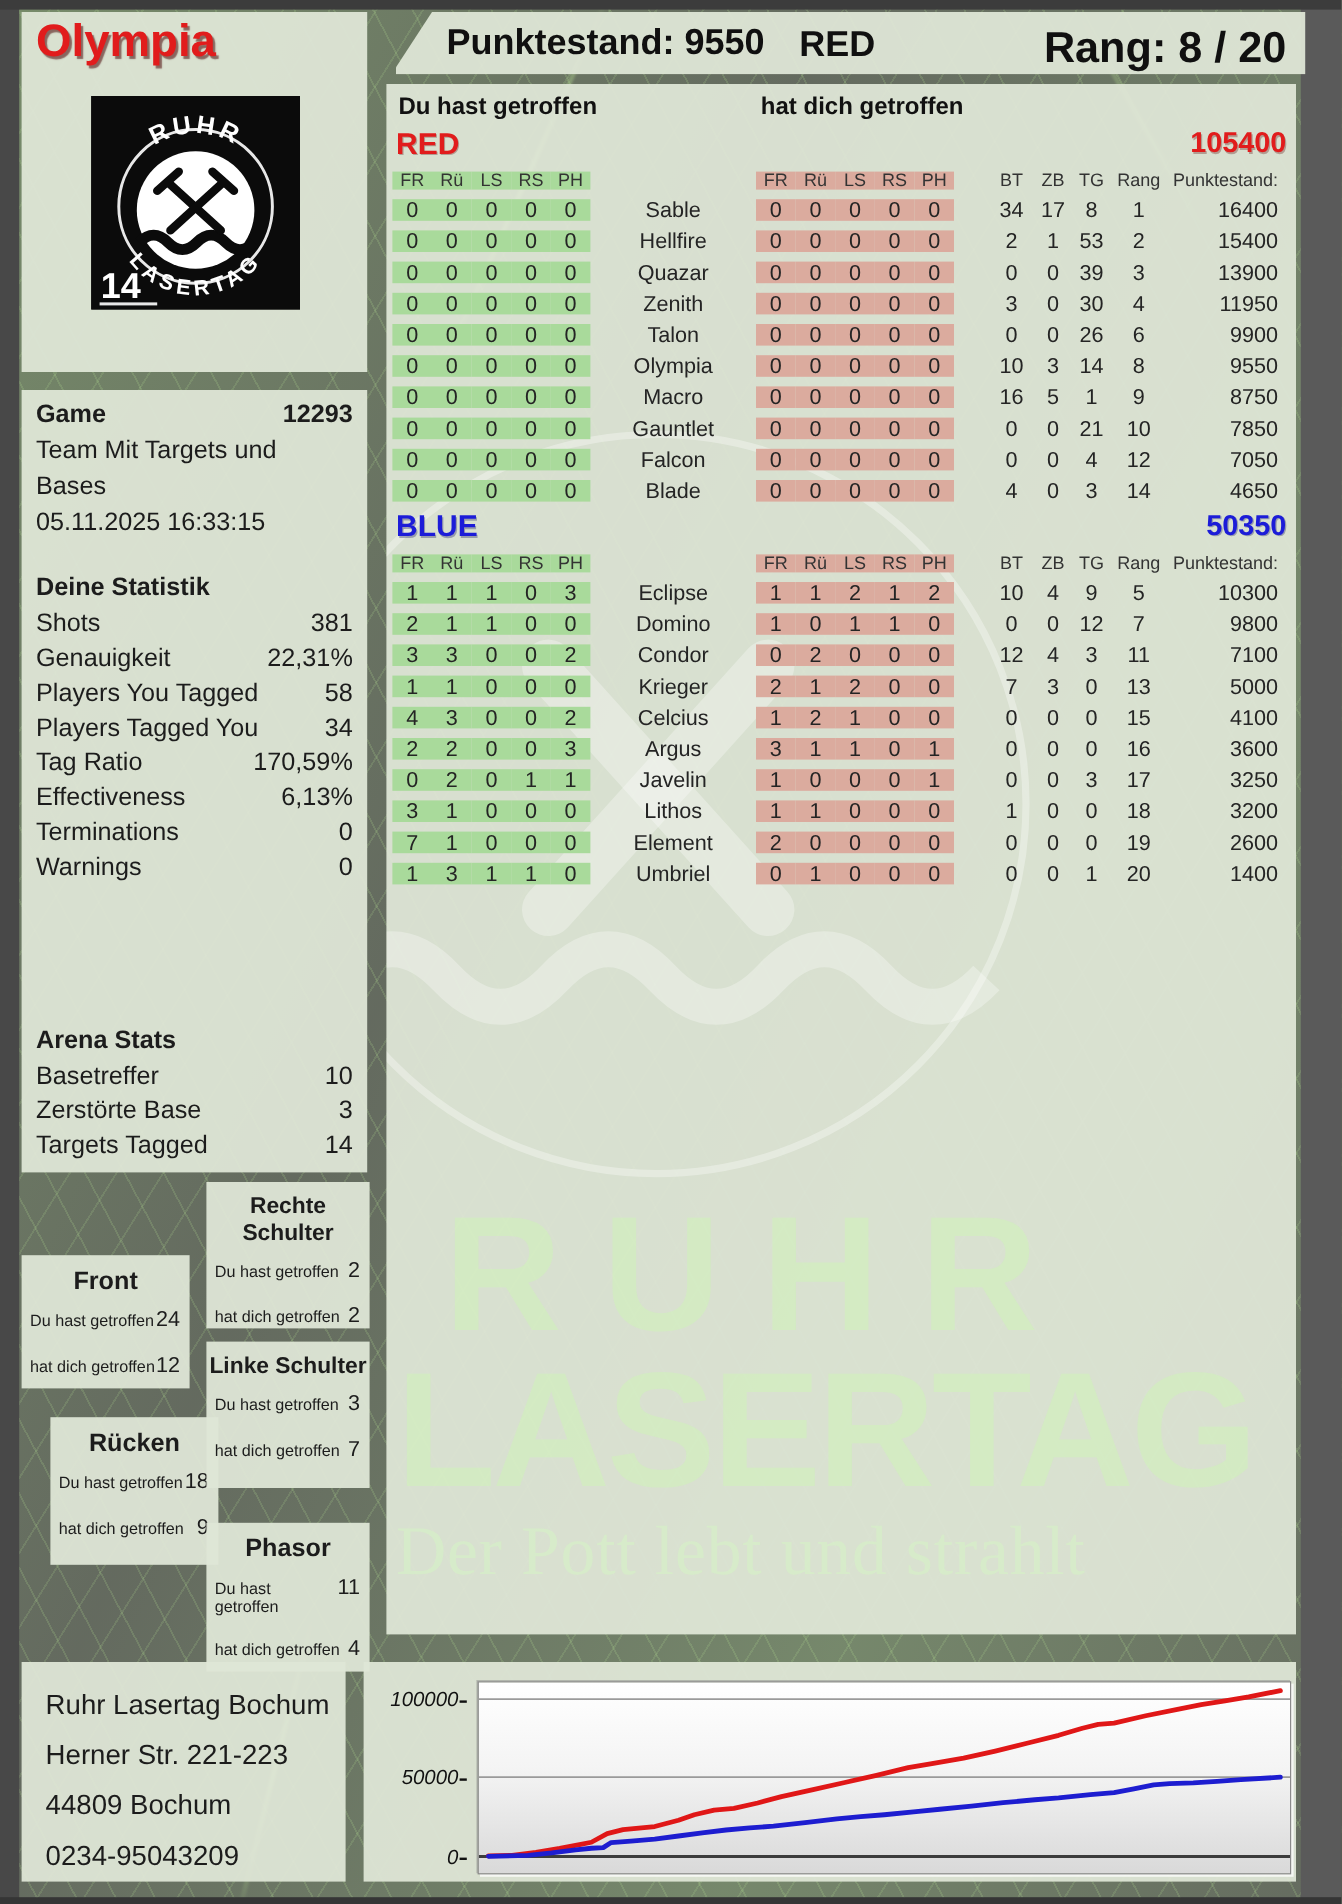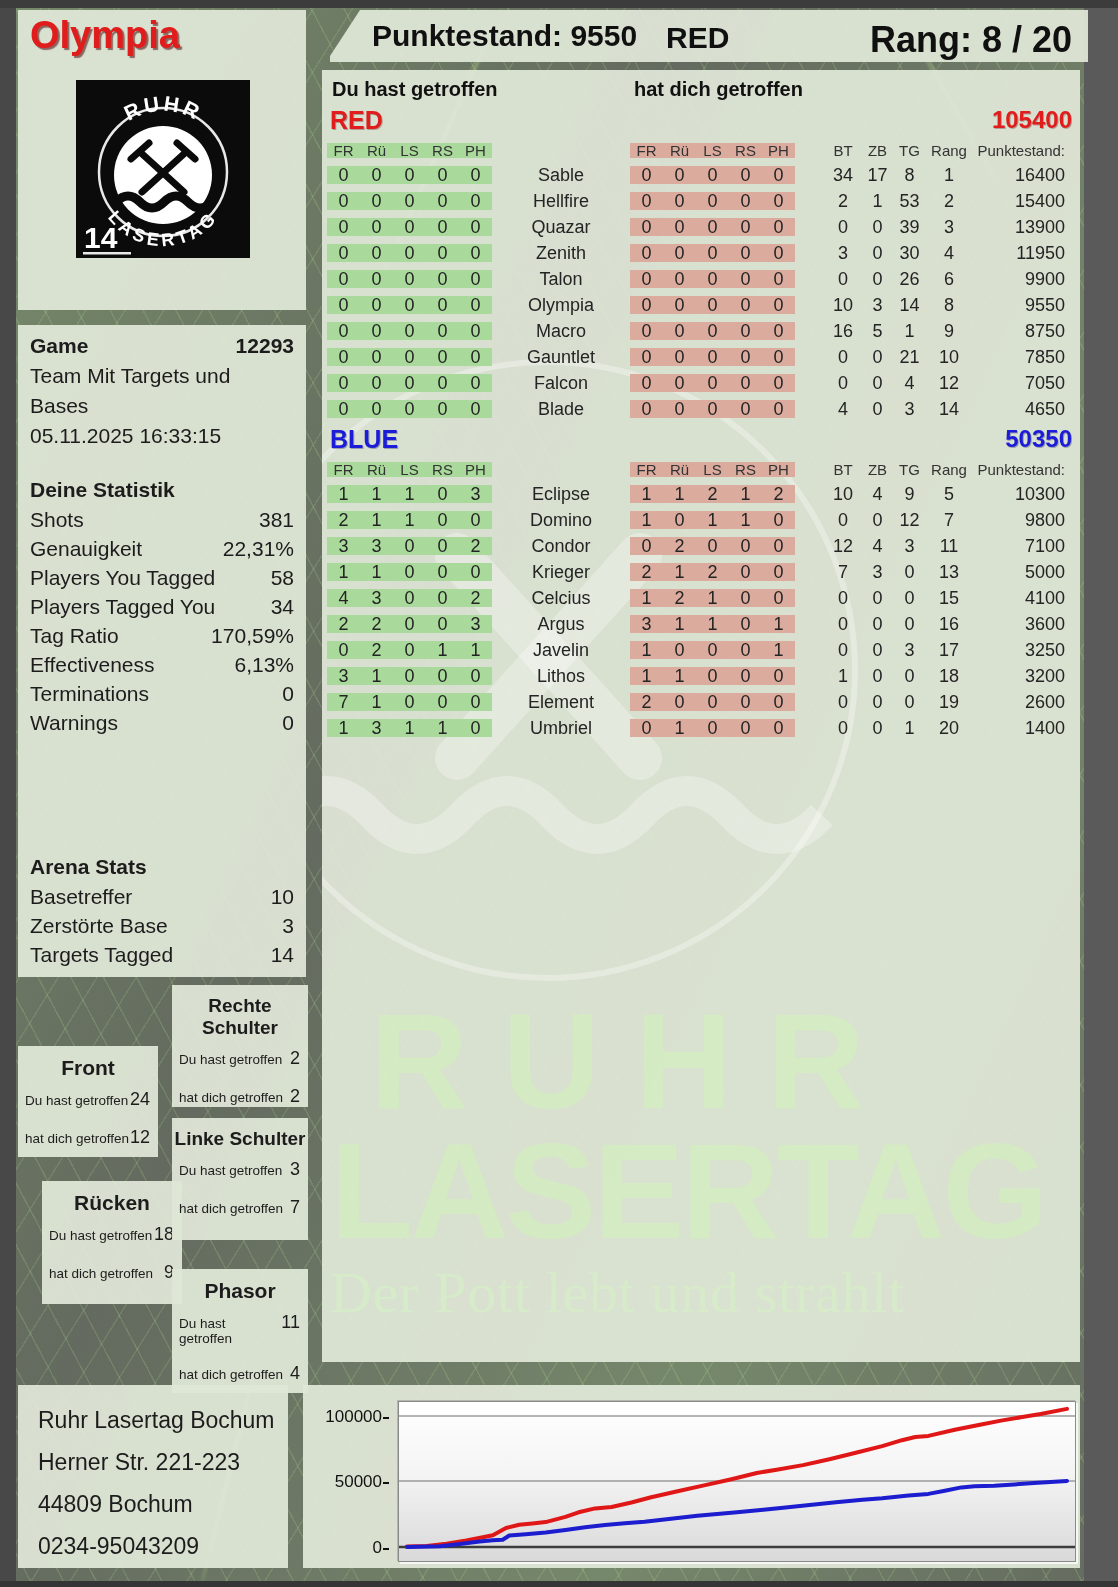--- a/index.html
+++ b/index.html
@@ -87,21 +87,21 @@
   .bp-row .bp-lbl{font-size:13.5px;}
   .bp-row .bp-val{font-size:18px;}
   .bp-r1{margin-top:9px;}
   .bp-r2{margin-top:17px;}
 
   
   #panel-address{left:18px;top:1385px;width:270px;height:183px;font-size:23px;}
   #panel-address .addr-line{position:absolute;left:20px;}
 
   
-  #panel-chart{left:303px;top:1385px;width:777px;height:183px;}
+  #panel-chart{left:303px;top:1385px;width:777px;height:183px;font-style:italic;}
   .ytick{position:absolute;font-size:17px;color:#111;text-align:right;width:72px;}
   .ytick:after{content:"";display:inline-block;width:6px;height:2px;background:#111;vertical-align:middle;margin-left:1px;}
   .plot{position:absolute;left:95px;top:16px;width:676px;height:159px;
         background:linear-gradient(180deg,#ffffff 0%,#f4f4f4 45%,#d9d9d9 100%);
         border:1px solid #8a8a8a;box-shadow:2px 2px 0 rgba(255,255,255,.75), -1px -1px 0 rgba(120,120,120,.4);}
   .plot svg{display:block;}
 </style>
 </head>
 <body>
 

